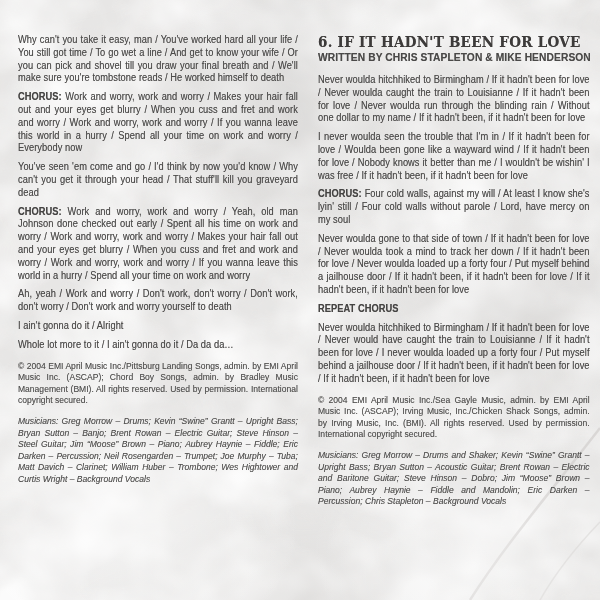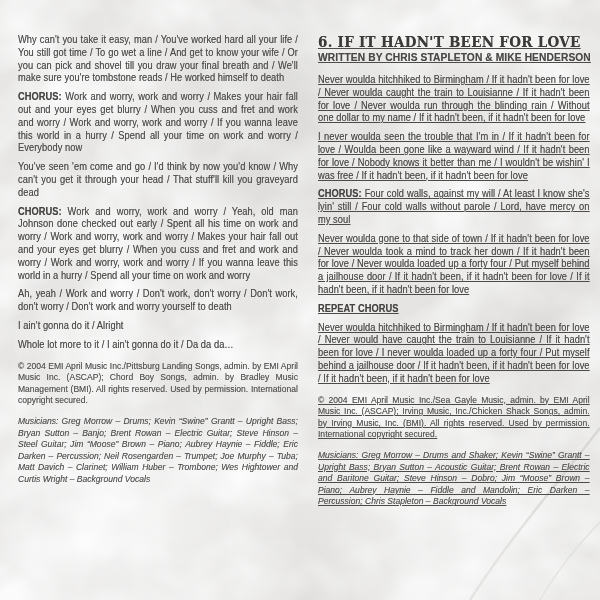--- a/index.html
+++ b/index.html
@@ -35,21 +35,21 @@
     display: flex;
     color: #4c4b4a;
   }
   .col { flex: none; }
   .col-inner {
     transform: scaleX(0.93);
     transform-origin: 0 0;
   }
   .col-left { width: 280px; margin-right: 20px; }
   .col-left .col-inner { width: 301px; }
-  .col-right { width: 272px; text-decoration: underline; }
+  .col-right { width: 272px; }
   .col-right .col-inner { width: 292px; }
 
   p.lyrics {
     font-size: 10px;
     line-height: 12.8px;
     text-align: justify;
     margin-bottom: 6px;
     letter-spacing: 0.05px;
     text-shadow: 0 0 0.5px rgba(76,75,74,0.55);
   }

